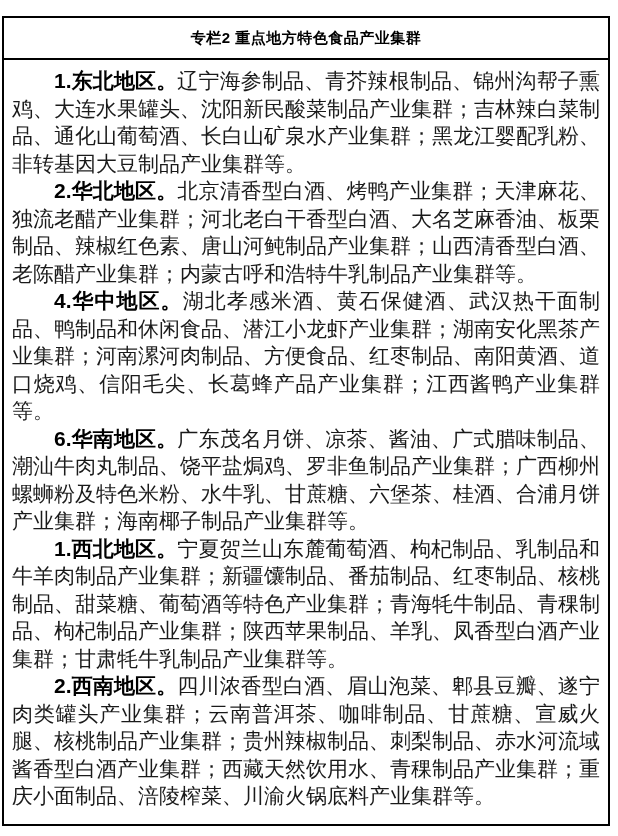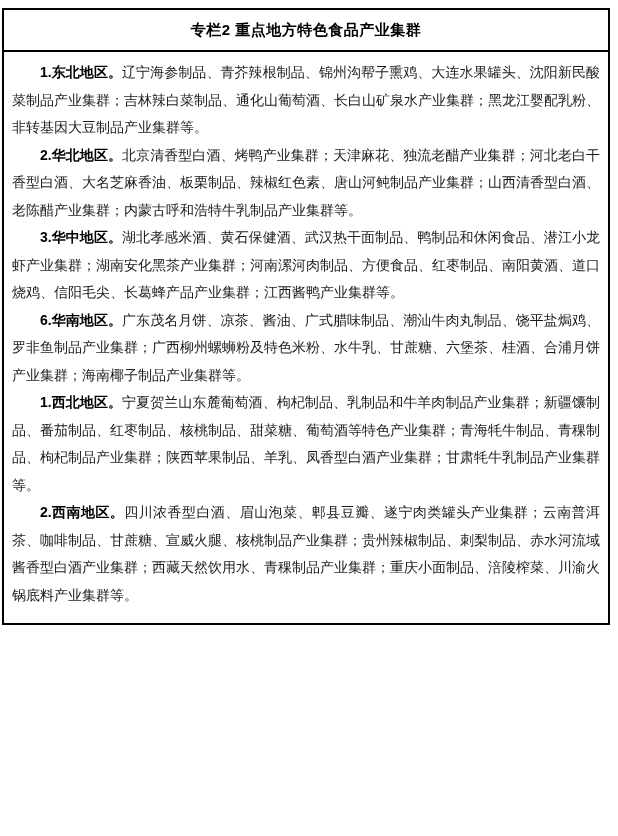--- a/index.html
+++ b/index.html
@@ -9,38 +9,38 @@
   }
   body {
     width: 618px;
     height: 836px;
     position: relative;
     font-family: "Liberation Sans", "DejaVu Sans", sans-serif;
   }
   .panel {
     position: absolute;
     left: 2px;
-    top: 8px;
+    top: 16px;
     width: 608px;
     border: 2px solid #000000;
     background: #ffffff;
     box-sizing: border-box;
   }
   .title-row {
     border-bottom: 2px solid #000000;
     text-align: center;
     padding: 11px 6px 10px 6px;
     font-size: 15px;
     font-weight: bold;
     color: #000000;
     letter-spacing: 0.5px;
   }
   .body-cell {
     padding: 7px 8px 14px 8px;
-    font-size: 14px;
+    font-size: 21px;
     line-height: 27.5px;
     color: #1a1a1a;
     text-align: justify;
     text-justify: inter-character;
   }
   .body-cell p {
     margin: 0;
     text-indent: 2em;
     word-break: break-all;
   }
@@ -50,18 +50,18 @@
   }
 </style>
 </head>
 <body>
 
 <div class="panel">
   <div class="title-row">专栏2 重点地方特色食品产业集群</div>
   <div class="body-cell">
     <p><span class="region-label">1.东北地区。</span><span>辽宁海参制品、青芥辣根制品、锦州沟帮子熏鸡、大连水果罐头、沈阳新民酸菜制品产业集群；吉林辣白菜制品、通化山葡萄酒、长白山矿泉水产业集群；黑龙江婴配乳粉、非转基因大豆制品产业集群等。</span></p>
     <p><span class="region-label">2.华北地区。</span><span>北京清香型白酒、烤鸭产业集群；天津麻花、独流老醋产业集群；河北老白干香型白酒、大名芝麻香油、板栗制品、辣椒红色素、唐山河鲀制品产业集群；山西清香型白酒、老陈醋产业集群；内蒙古呼和浩特牛乳制品产业集群等。</span></p>
-    <p><span class="region-label">3.华中地区。</span><span>湖北孝感米酒、黄石保健酒、武汉热干面制品、鸭制品和休闲食品、潜江小龙虾产业集群；湖南安化黑茶产业集群；河南漯河肉制品、方便食品、红枣制品、南阳黄酒、道口烧鸡、信阳毛尖、长葛蜂产品产业集群；江西酱鸭产业集群等。</span></p>
+    <p><span class="region-label">4.华中地区。</span><span>湖北孝感米酒、黄石保健酒、武汉热干面制品、鸭制品和休闲食品、潜江小龙虾产业集群；湖南安化黑茶产业集群；河南漯河肉制品、方便食品、红枣制品、南阳黄酒、道口烧鸡、信阳毛尖、长葛蜂产品产业集群；江西酱鸭产业集群等。</span></p>
     <p><span class="region-label">6.华南地区。</span><span>广东茂名月饼、凉茶、酱油、广式腊味制品、潮汕牛肉丸制品、饶平盐焗鸡、罗非鱼制品产业集群；广西柳州螺蛳粉及特色米粉、水牛乳、甘蔗糖、六堡茶、桂酒、合浦月饼产业集群；海南椰子制品产业集群等。</span></p>
     <p><span class="region-label">1.西北地区。</span><span>宁夏贺兰山东麓葡萄酒、枸杞制品、乳制品和牛羊肉制品产业集群；新疆馕制品、番茄制品、红枣制品、核桃制品、甜菜糖、葡萄酒等特色产业集群；青海牦牛制品、青稞制品、枸杞制品产业集群；陕西苹果制品、羊乳、凤香型白酒产业集群；甘肃牦牛乳制品产业集群等。</span></p>
     <p><span class="region-label">2.西南地区。</span><span>四川浓香型白酒、眉山泡菜、郫县豆瓣、遂宁肉类罐头产业集群；云南普洱茶、咖啡制品、甘蔗糖、宣威火腿、核桃制品产业集群；贵州辣椒制品、刺梨制品、赤水河流域酱香型白酒产业集群；西藏天然饮用水、青稞制品产业集群；重庆小面制品、涪陵榨菜、川渝火锅底料产业集群等。</span></p>
   </div>
 </div>
 
 </body></html>

